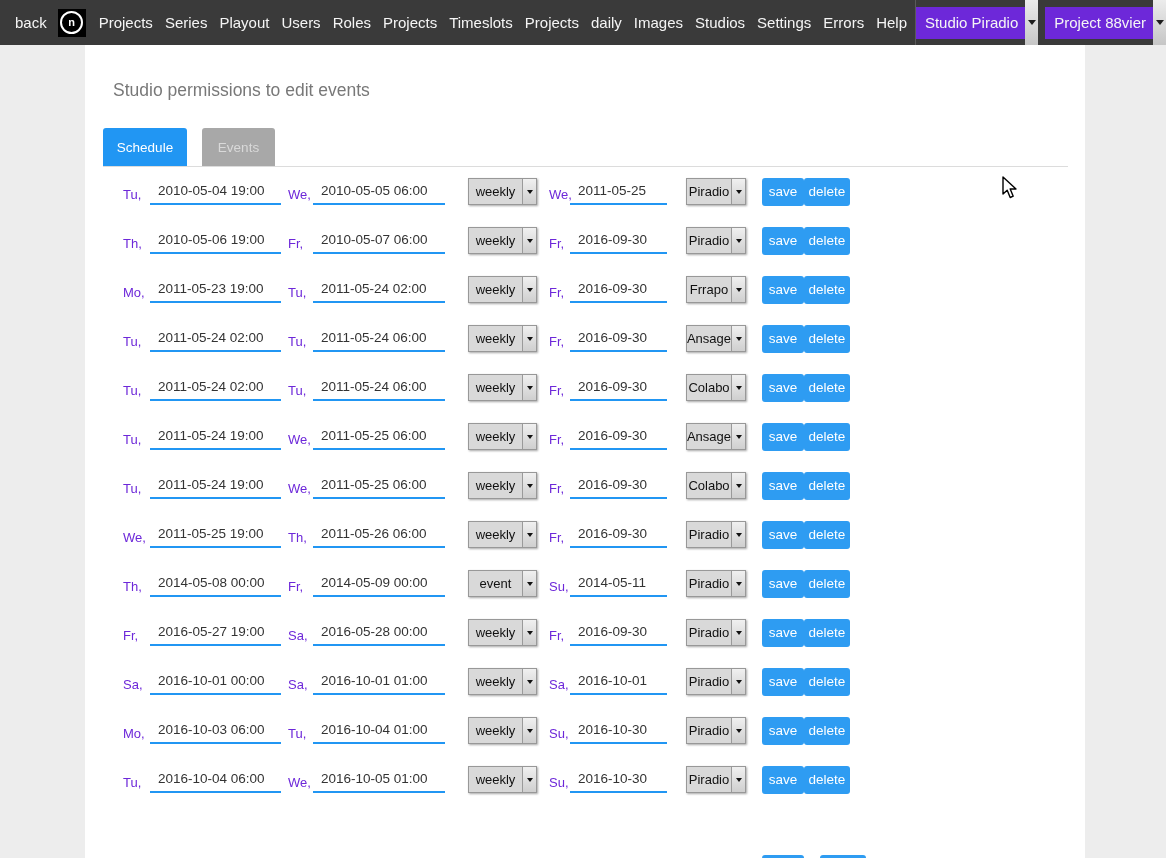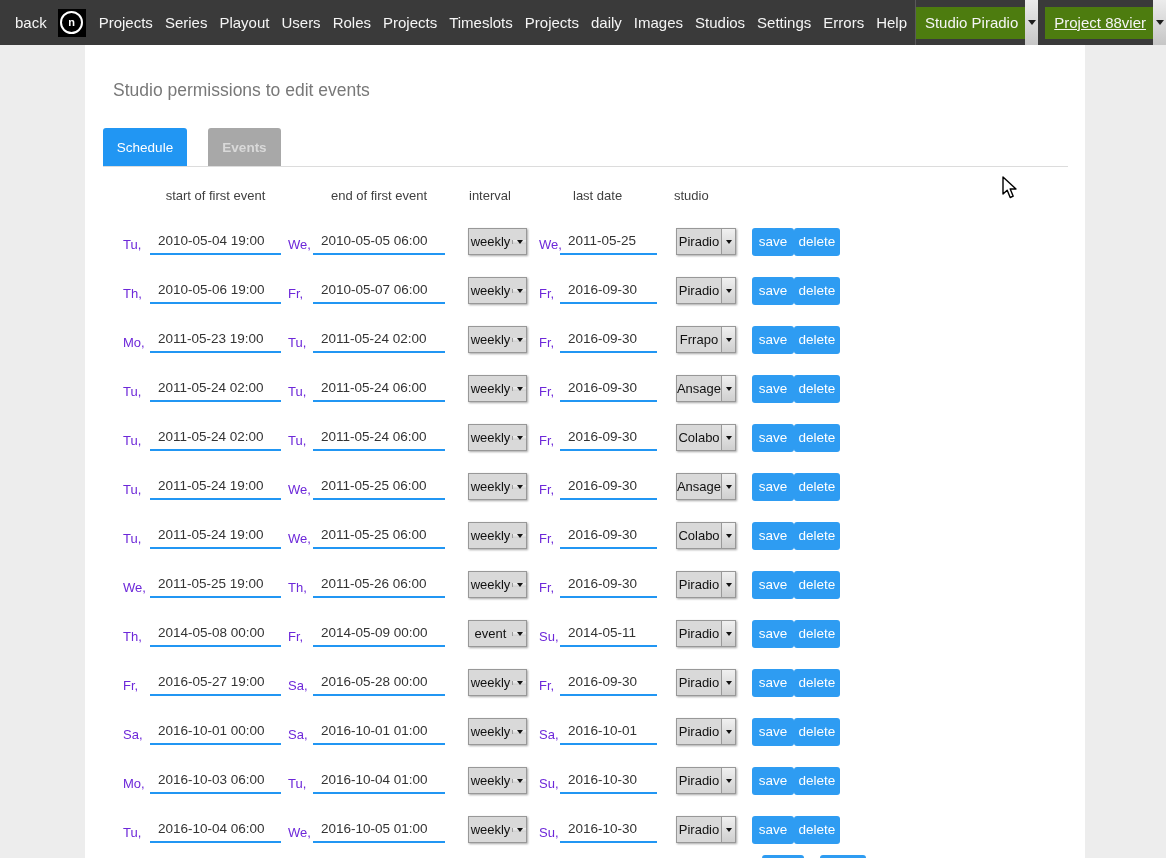--- a/index.html
+++ b/index.html
@@ -20,21 +20,21 @@
   }
   .logo-circle {
     width:19px; height:19px; border:2px solid #fff; border-radius:50%;
     color:#fff; font-size:11px; font-weight:bold; line-height:1;
     display:flex; align-items:center; justify-content:center;
   }
   .nav-items { display:flex; align-items:center; }
   .nav-item { margin:0 6px; cursor:pointer; }
   .nav-right { margin-left:auto; display:flex; align-items:center; height:45px; }
   .nav-sep { width:1px; height:45px; background:#5a5a5a; }
-  .nav-select { display:flex; align-items:center; height:32px; background:#4d7c0f; }
+  .nav-select { display:flex; align-items:center; height:32px; background:#6d28d9; }
   .nav-select-label { padding:0 7px 0 9px; }
   .nav-arrow-strip {
     width:13px; height:45px; background:linear-gradient(180deg,#ececec,#c6c6c6);
     display:flex; align-items:center; justify-content:center;
   }
   .tri-dark {
     width:0; height:0; border-left:4px solid transparent;
     border-right:4px solid transparent; border-top:5px solid #1d1d1d;
   }
 
@@ -42,22 +42,22 @@
   .card {
     position:absolute; left:85px; top:45px; width:1000px; height:813px;
     background:#fff; overflow:hidden;
   }
   .page-title { margin:35px 0 0 28px; color:#787878; font-size:17.5px; line-height:20px; }
   .tabs-wrap { margin:28px 17px 0 18px; border-bottom:1px solid #dcdcdc; display:flex; }
   .tab {
     height:38px; display:flex; align-items:center; justify-content:center;
     font-size:13.5px; border-radius:3px 3px 0 0; cursor:pointer;
   }
-  .tab-active { background:#2196f3; color:#fff; width:84px; margin-right:21px; }
-  .tab-inactive { background:#a8a8a8; color:#d9d9d9; width:73px;font-weight:bold; }
+  .tab-active { background:#2196f3; color:#fff; width:84px; margin-right:15px; }
+  .tab-inactive { background:#a8a8a8; color:#d9d9d9; width:73px; }
 
   
   .theader { position:relative; height:50px; }
   .th { position:absolute; top:21px; font-size:13px; color:#3f3f3f; }
   .th0 { left:65px;  width:131px; text-align:center; }
   .th1 { left:228px; width:132px; text-align:center; }
   .th2 { left:384px; }
   .th3 { left:488px; }
   .th4 { left:589px; }
 
@@ -72,21 +72,21 @@
     font-family:inherit; background:#fff; outline:none;
   }
   .inp-a { width:131px; }
   .inp-b { width:132px; }
   .inp-c { width:97px; }
   .sel {
     display:flex; align-items:stretch; height:27px; box-sizing:border-box;
     background:#d9d9d9; border:1px solid #989898;
     box-shadow:1px 1px 2px rgba(0,0,0,0.35); cursor:default;
   }
-  .sel-interval { width:59px; margin-left:23px;align-items:center; }
+  .sel-interval { width:69px; margin-left:23px; }
   .sel-studio  { width:60px; margin-left:19px; }
   .sel-label {
     flex:1; display:flex; align-items:center; justify-content:center;
     font-size:13px; color:#111; overflow:hidden;
   }
   .sel-arrow {
     width:13px; flex:0 0 13px; border-left:1px solid #9a9a9a;
     background:linear-gradient(180deg,#f0f0f0,#cfcfcf);
     display:flex; align-items:center; justify-content:center;
   }
@@ -132,45 +132,38 @@
       <span class="nav-item">Help</span>
     </span>
   <span class="nav-right">
     <span class="nav-sep"></span>
     <span class="nav-select">
       <span class="nav-select-label">Studio Piradio</span>
       <span class="nav-arrow-strip">
           <span class="tri-dark"></span>
         </span>
     </span>
-    <span class="nav-select" style="margin-left:7px;text-decoration:underline;">
+    <span class="nav-select" style="margin-left:7px;">
       <span class="nav-select-label">Project 88vier</span>
       <span class="nav-arrow-strip">
           <span class="tri-dark"></span>
         </span>
     </span>
 
   </span>
 </div>
 
 <div class="card">
   <div class="page-title">Studio permissions to edit events</div>
 
   <div class="tabs-wrap">
     <div class="tab tab-active">Schedule</div>
     <div class="tab tab-inactive">Events</div>
   </div>
 
-  <div class="theader">
-    <span class="th th0">start of first event</span>
-    <span class="th th1">end of first event</span>
-    <span class="th th2">interval</span>
-    <span class="th th3">last date</span>
-    <span class="th th4">studio</span>
-  </div>
 
   <div>
   <div class="row">
     <span class="day d-a">Tu,</span>
     <input class="inp inp-a" value="2010-05-04 19:00" style="">
     <span class="day d-b">We,</span>
     <input class="inp inp-b" value="2010-05-05 06:00" style="">
     <span class="sel sel-interval">
       <span class="sel-label">weekly</span>
       <span class="sel-arrow">

